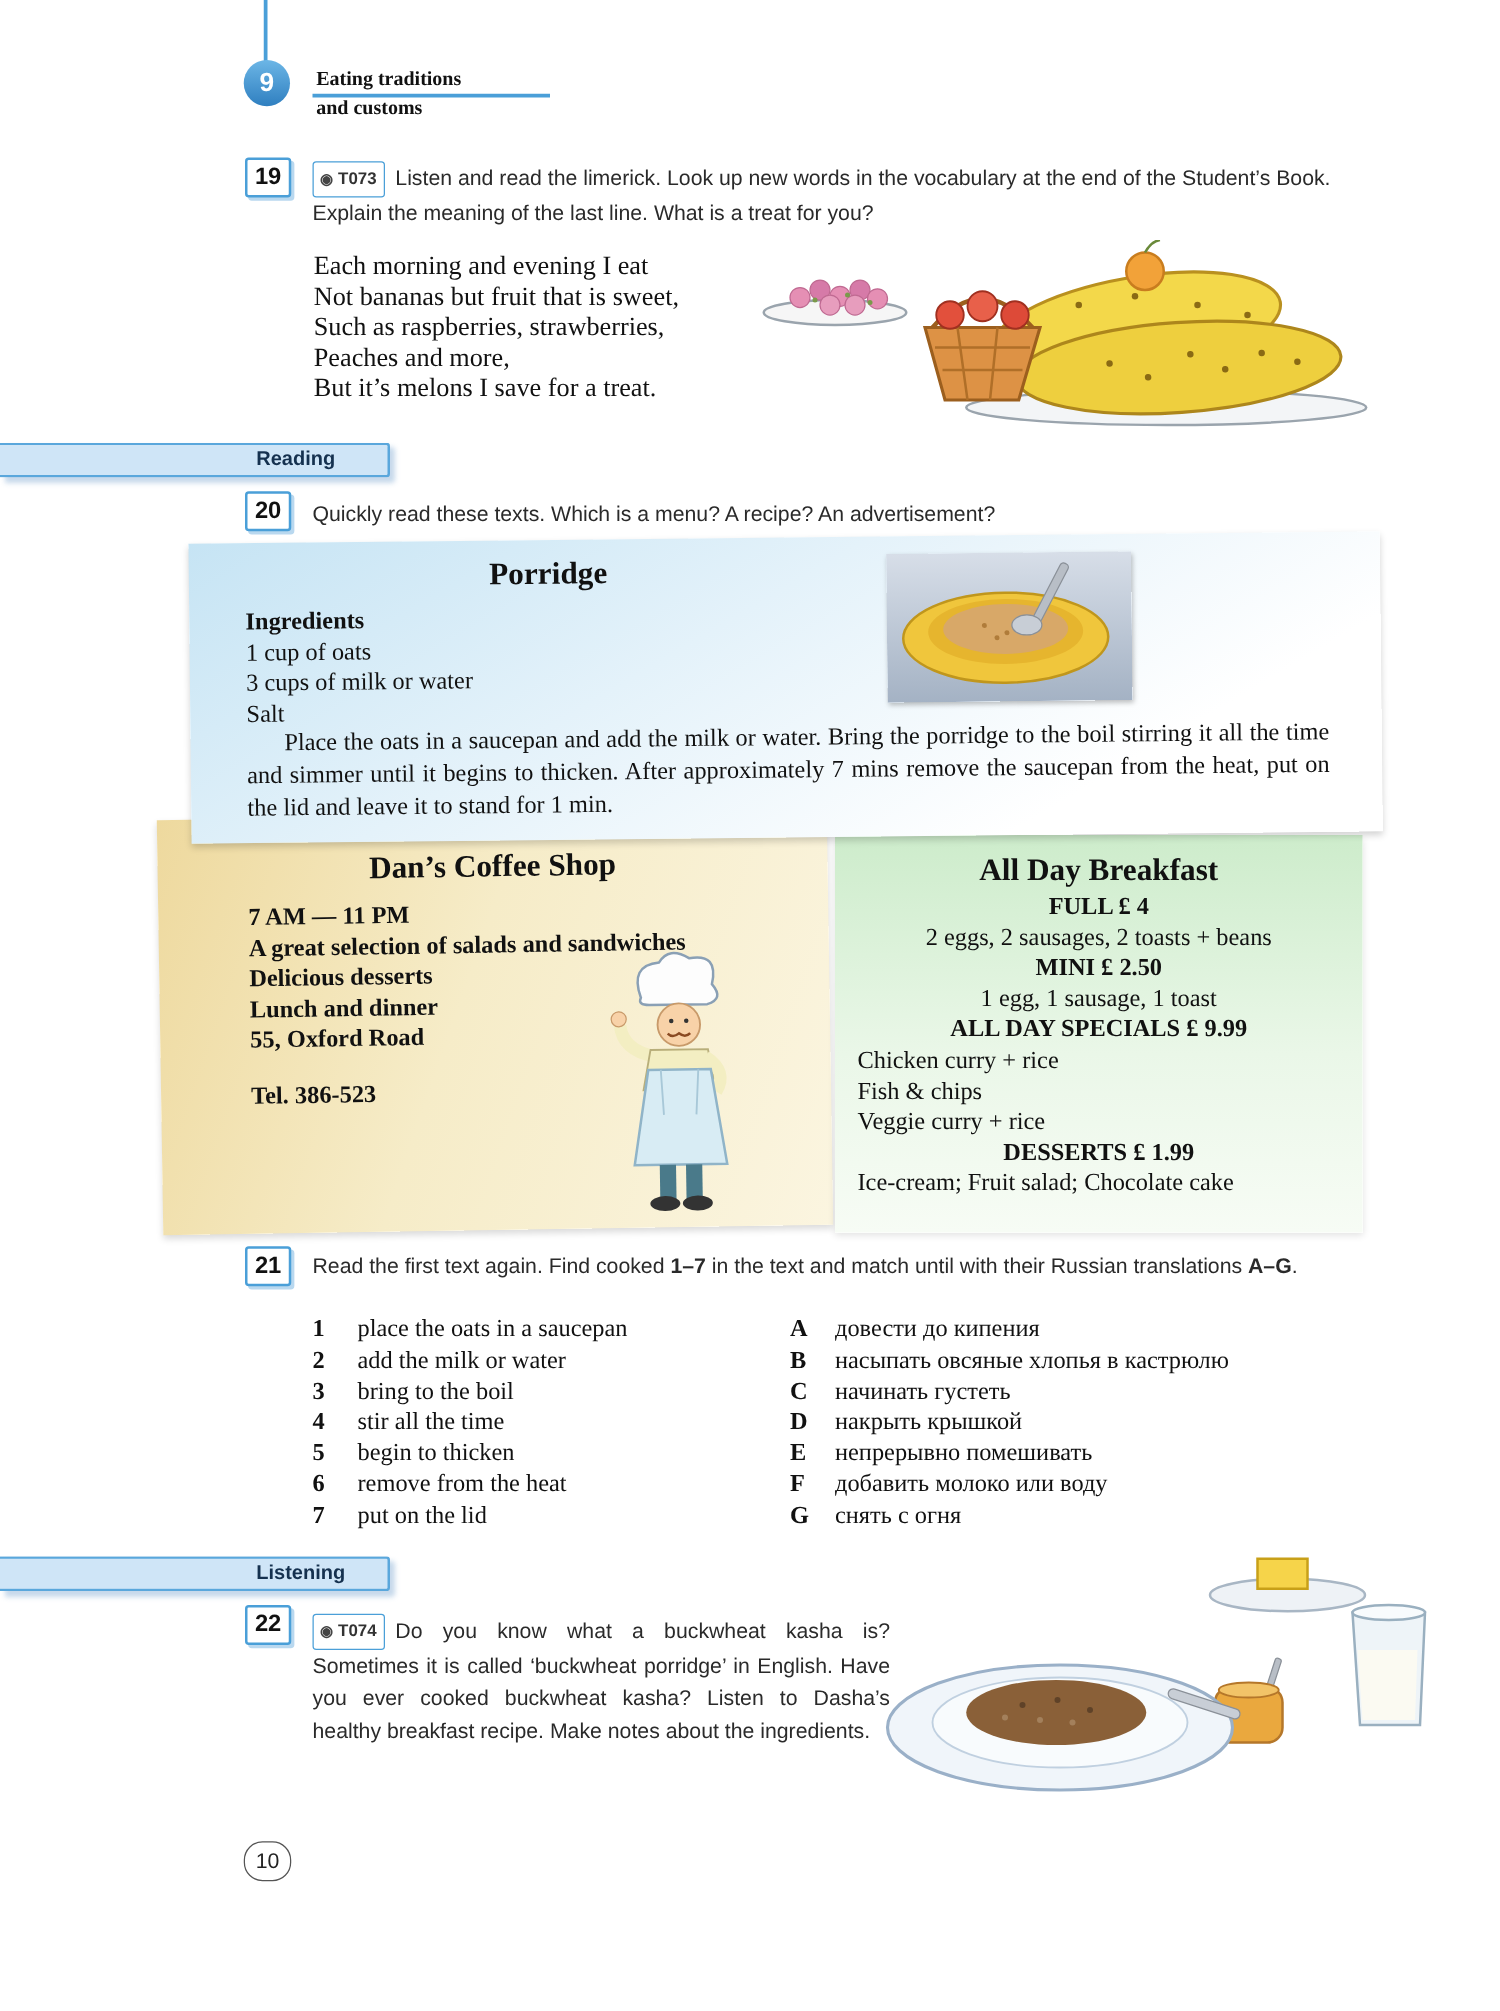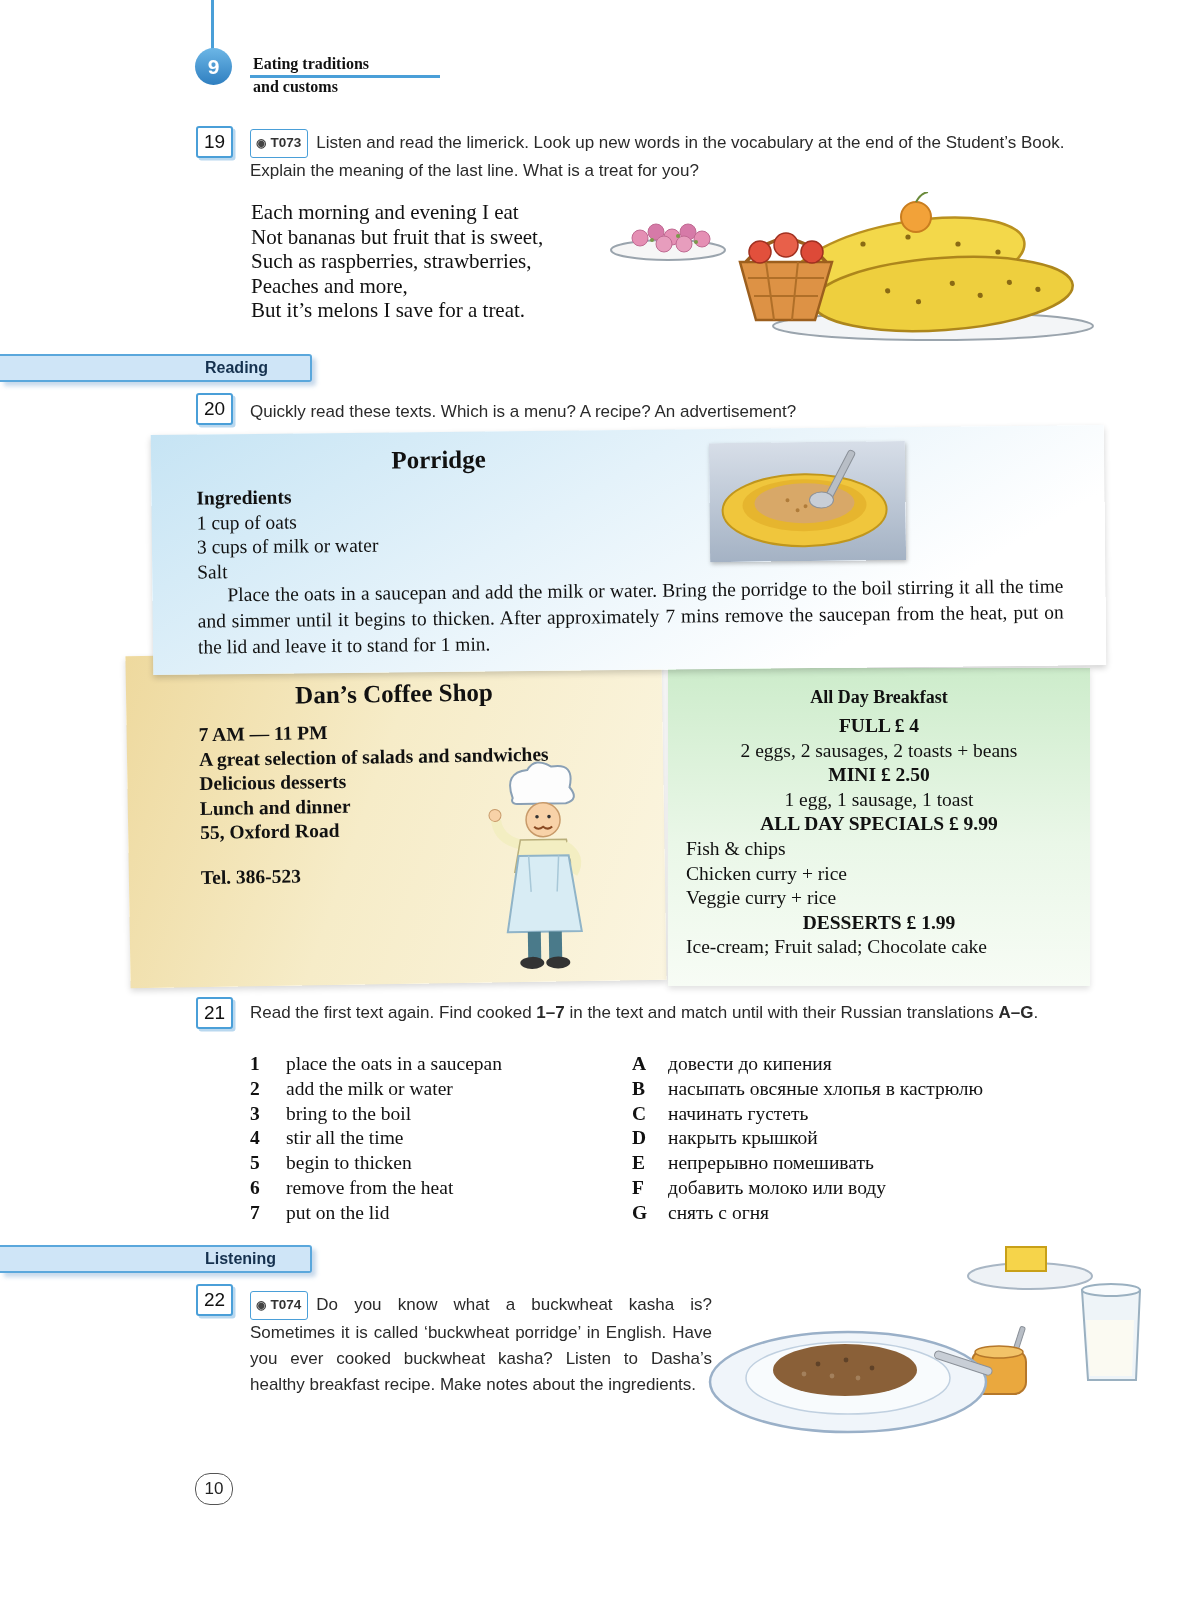--- a/index.html
+++ b/index.html
@@ -11,21 +11,21 @@
   .vline { position:absolute; left:211px; top:0; width:3px; height:50px; background:#4a9fd8; }
   .unit-badge { position:absolute; left:195px; top:48px; width:37px; height:37px; border-radius:50%;
     background:linear-gradient(180deg,#6cb6e6,#2f7fc0); color:#fff; font-weight:bold; font-size:21px;
     display:flex; align-items:center; justify-content:center; }
   .unit-title { position:absolute; left:253px; top:52px; font-family:"Liberation Serif",serif;
     font-weight:bold; font-size:16px; line-height:23px; color:#111; }
   .unit-underline { position:absolute; left:250px; top:75px; width:190px; height:2.5px; background:#4a9fd8; }
 
   
   .ex-num { position:absolute; width:37px; height:32px; background:#fff; border:2px solid #4a9fd8;
-    border-radius:3px; box-shadow:2.5px 2.5px 0 #b9d8ef; font-weight:normal; font-size:19px; color:#111;
+    border-radius:3px; box-shadow:2.5px 2.5px 0 #b9d8ef; font-weight:bold; font-size:19px; color:#111;
     display:flex; align-items:center; justify-content:center; }
   #ex19-num { left:196px; top:126px; }
   #ex20-num { left:196px; top:393px; }
   #ex21-num { left:196px; top:997px; }
   #ex22-num { left:196px; top:1284px; }
 
   
   .audio-badge { display:inline-flex; align-items:center; gap:4px; border:1.5px solid #4a9fd8;
     border-radius:3px; padding:0 6px 1px 5px; font-weight:bold; font-size:13.5px; color:#333;
     vertical-align:1px; margin-right:8px; background:#fff; }
@@ -74,21 +74,21 @@
   #coffee-tel { position:absolute; left:72px; top:212px; font-weight:bold; font-size:19.5px; color:#111; }
   #chef-art { position:absolute; left:340px; top:110px; }
 
   
   #menu-card { position:absolute; left:668px; top:668px; width:422px; height:318px; z-index:1;
     background:linear-gradient(180deg,#cdeccb 0%,#eaf7e8 55%,#f7fcf5 100%);
     box-shadow:0 3px 6px rgba(0,0,0,.12); padding:12px 18px 0 18px; }
   .menu-line { font-size:19.5px; line-height:24.6px; color:#111; }
   .menu-center { text-align:center; }
   .menu-bold { font-weight:bold; }
-  #menu-title { text-align:center; font-weight:bold; font-size:18px; line-height:34px; color:#111; }
+  #menu-title { text-align:center; font-weight:bold; font-size:25px; line-height:34px; color:#111; }
 
   
   #match { position:absolute; left:250px; top:1052px; width:860px; font-size:19.5px; line-height:24.8px; color:#111; }
   .match-col { position:absolute; top:0; }
   #match-left { left:0; width:372px; }
   #match-right { left:382px; width:478px; }
   .match-row { display:flex; }
   .match-key { width:36px; font-weight:bold; flex:0 0 36px; }
 
   
@@ -238,22 +238,22 @@
     </div>
   </div>
 
   <div id="menu-card" class="serif">
     <div id="menu-title">All Day Breakfast</div>
     <div class="menu-line menu-center menu-bold">FULL £ 4</div>
     <div class="menu-line menu-center">2 eggs, 2 sausages, 2 toasts + beans</div>
     <div class="menu-line menu-center menu-bold">MINI £ 2.50</div>
     <div class="menu-line menu-center">1 egg, 1 sausage, 1 toast</div>
     <div class="menu-line menu-center menu-bold">ALL DAY SPECIALS £ 9.99</div>
+    <div class="menu-line">Chicken curry + rice</div>
     <div class="menu-line">Fish &amp; chips</div>
-    <div class="menu-line">Chicken curry + rice</div>
     <div class="menu-line">Veggie curry + rice</div>
     <div class="menu-line menu-center menu-bold">DESSERTS £ 1.99</div>
     <div class="menu-line">Ice-cream; Fruit salad; Chocolate cake</div>
   </div>
 
   <div class="ex-num" id="ex21-num">21</div>
   <p class="instr" id="ex21-text"><span>Read the first text again. Find cooked </span><b class="rng">1–7</b><span> in the text and match until with their Russian translations </span><b class="rng">A–G</b><span>.</span></p>
 
   <div id="match" class="serif">
     <div class="match-col" id="match-left">

